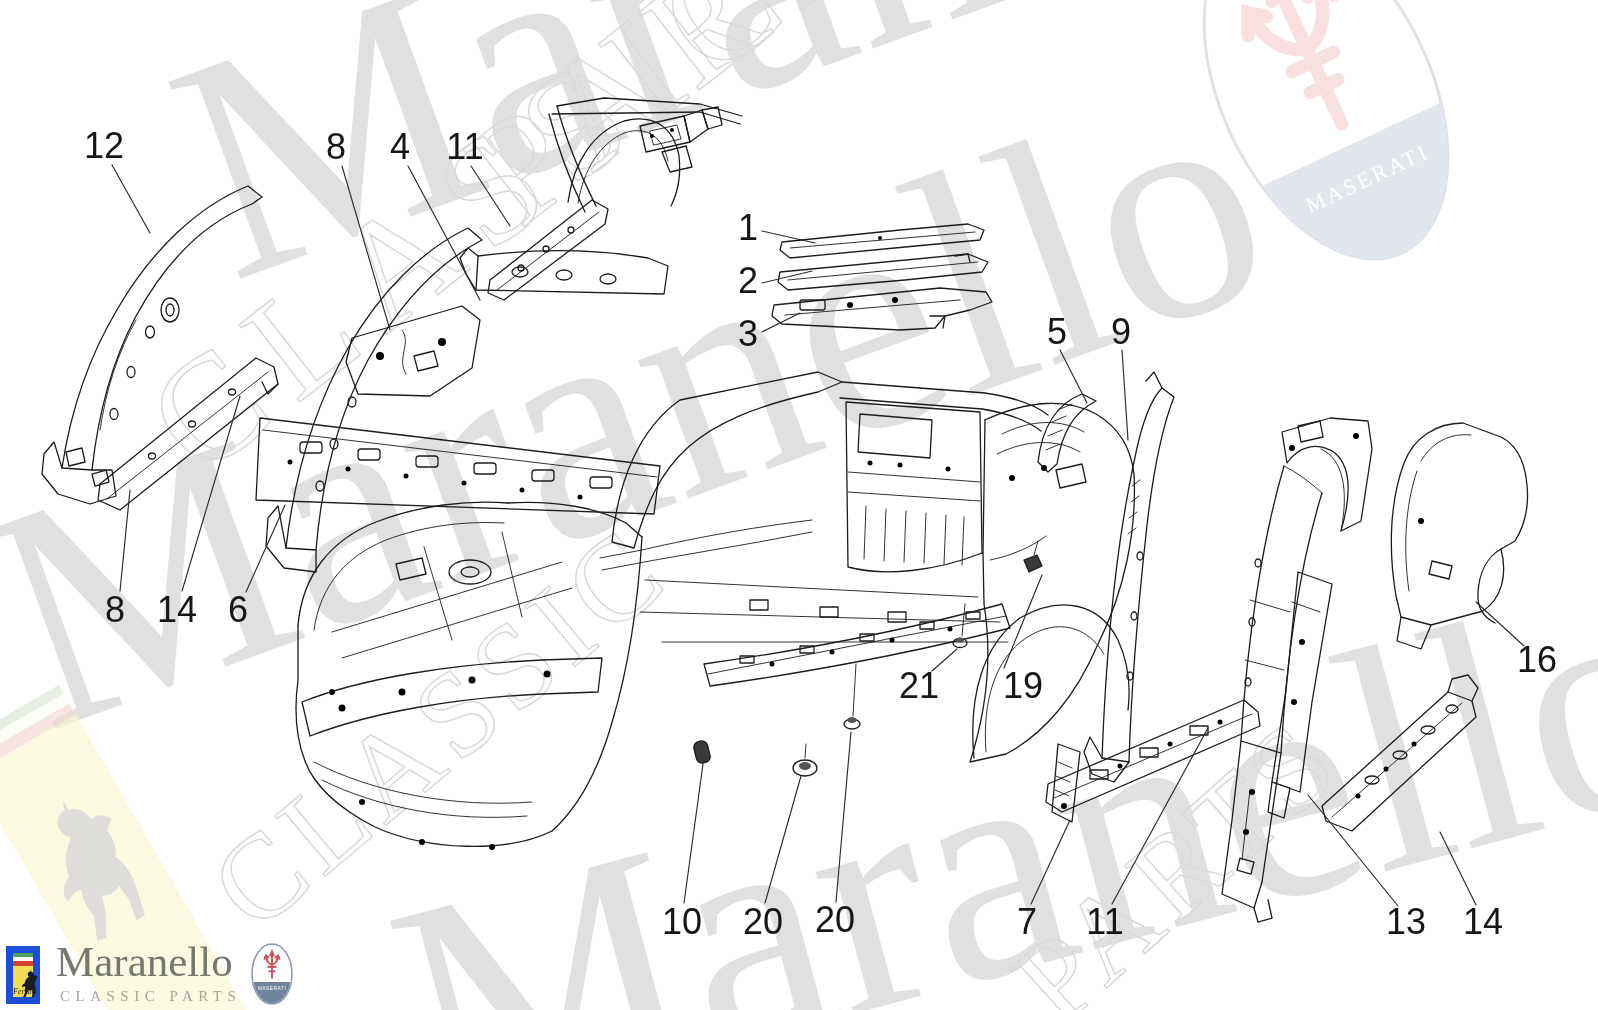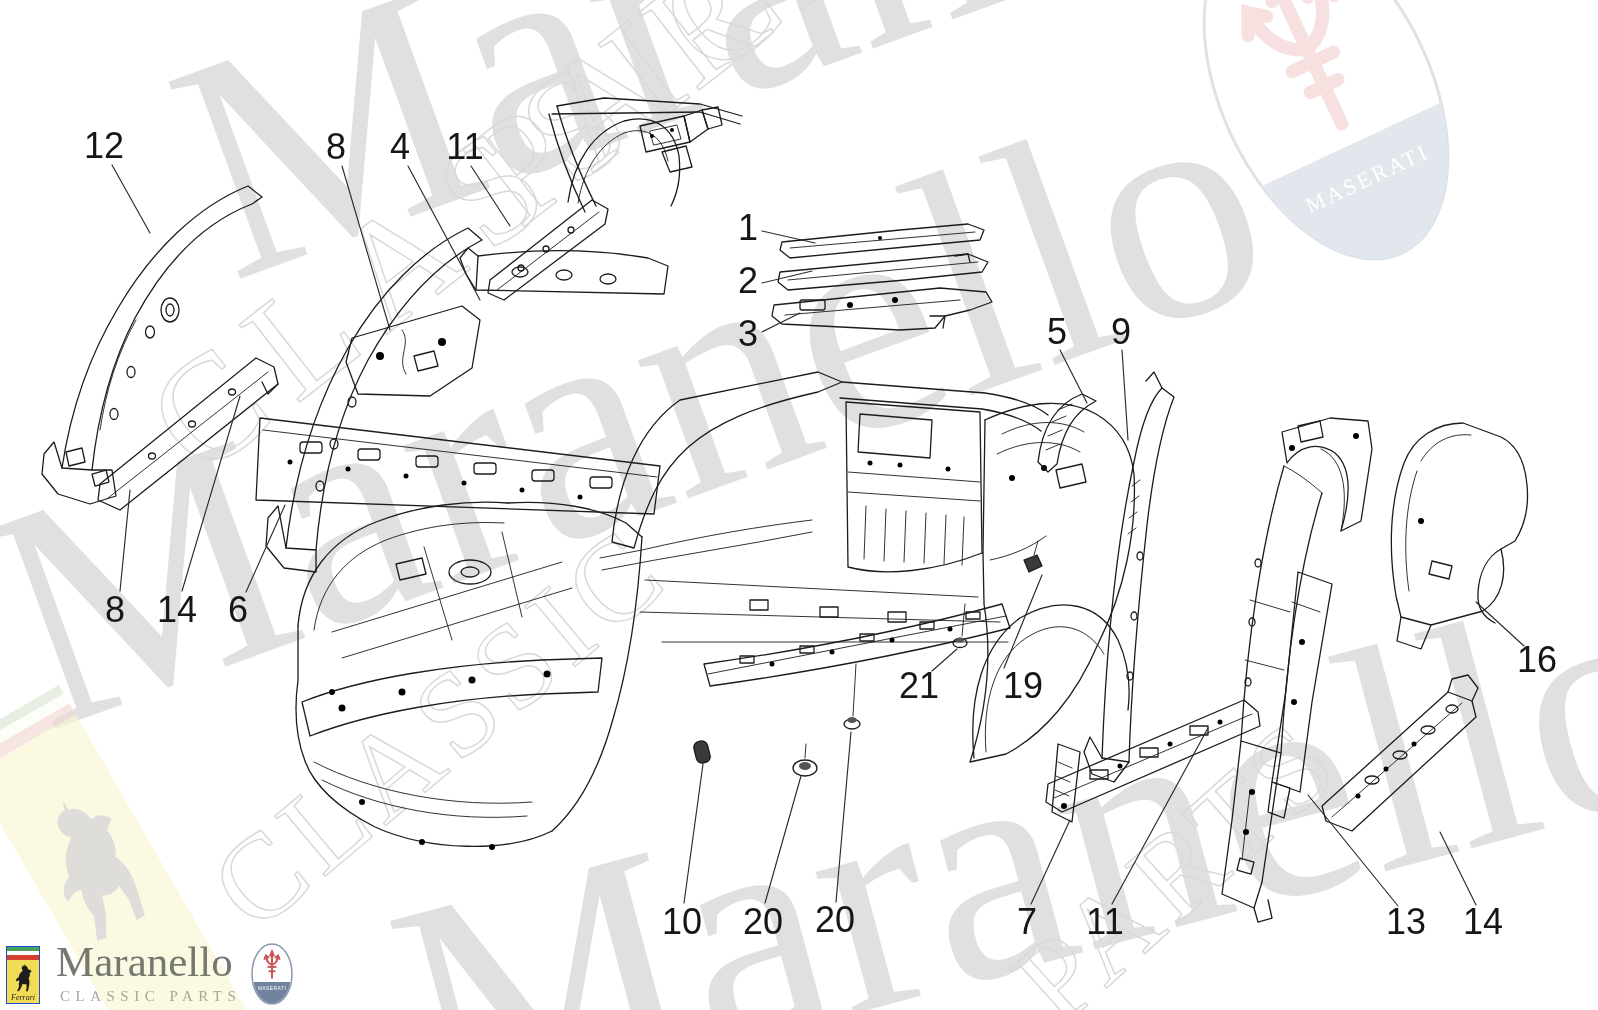--- a/index.html
+++ b/index.html
@@ -38,21 +38,21 @@
   #leader-lines line{stroke:#2a2a2a;stroke-width:1.15;}
 
   
   #callout-layer{position:absolute;left:0;top:0;width:100%;height:100%;z-index:4;}
   .callout{position:absolute;transform:translate(-50%,-50%);font-size:36px;color:#161616;
            font-family:"Liberation Sans",sans-serif;cursor:pointer;}
 
   
   #footer-logo{position:absolute;left:0;top:935px;width:320px;height:75px;z-index:5;}
   #ferrari-badge{position:absolute;left:6px;top:11px;width:34px;height:58px;background:#f2dc55;
-                 border:1px solid #1d4ed8;box-sizing:border-box;}
+                 border:7px solid #1d4ed8;box-sizing:border-box;}
   #ferrari-badge .fb-g{height:4px;background:#4aa35a;}
   #ferrari-badge .fb-w{height:4px;background:#ffffff;}
   #ferrari-badge .fb-r{height:5px;background:#d3412d;}
   #ferrari-badge svg{position:absolute;left:5px;top:15px;color:#1d1d1d;}
   #ferrari-badge .fb-name{position:absolute;left:0;bottom:1px;width:100%;text-align:center;
       font-family:"Liberation Serif",serif;font-style:italic;font-size:8px;color:#1d1d1d;}
   #brand-text{position:absolute;left:56px;top:5px;font-family:"Liberation Serif",serif;
               font-size:43px;line-height:1;color:#75786d;}
   #tagline-text{position:absolute;left:60px;top:53px;font-size:15px;letter-spacing:5.5px;
                 color:#a3a89a;font-family:Liberation Serif, serif;}

